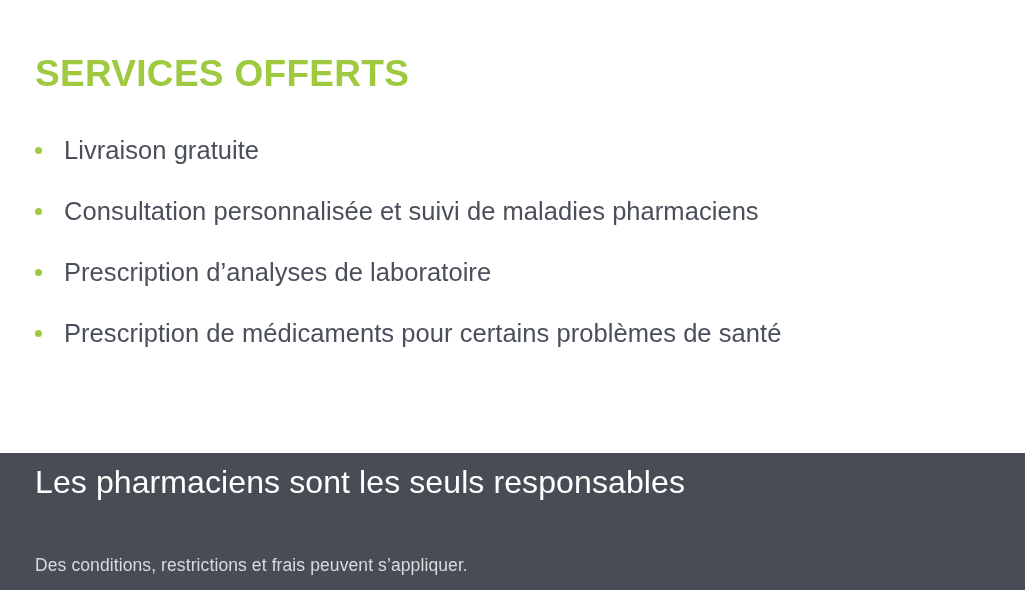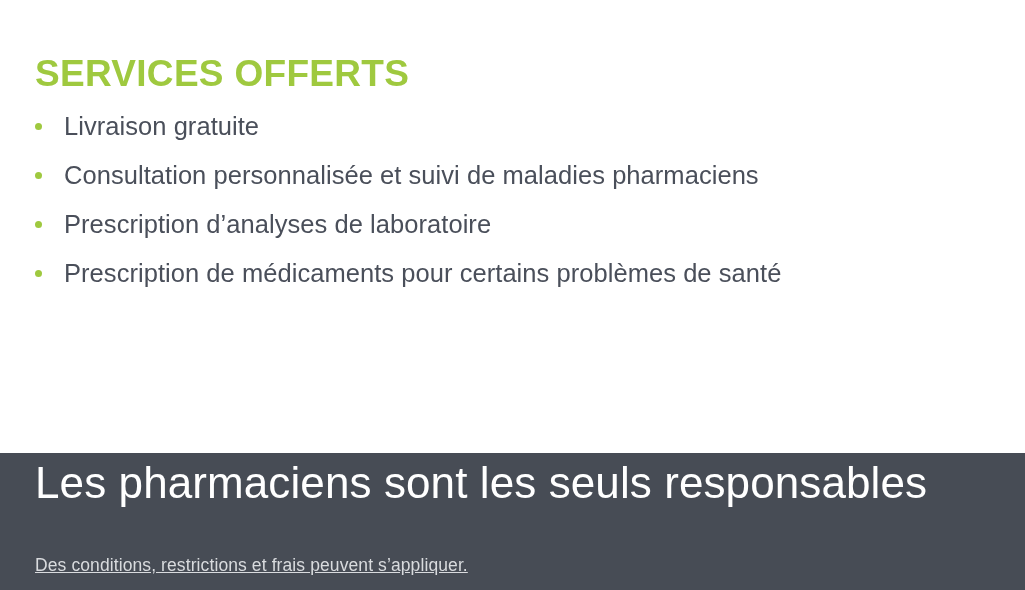--- a/index.html
+++ b/index.html
@@ -44,20 +44,21 @@
   }
   .bullet-item {
     position: relative;
     padding-left: 31px;
     margin-bottom: 12px;
     font-size: 25.5px;
     line-height: 37px;
     color: #4A4F5A;
     letter-spacing: 0.05px;
     font-weight: 400;
+    margin-top: 24px;
   }
   .bullet-item:last-child { margin-bottom: 0; }
   .bullet-dot {
     position: absolute;
     left: 2px;
     top: 15px;
     width: 7px;
     height: 7px;
     border-radius: 50%;
     background: #9FC93F;
@@ -76,39 +77,38 @@
     right: 0;
     top: 453px;
     bottom: 0;
     background: #474C55;
   }
   .footer-heading {
     position: absolute;
     left: 35px;
     top: 9px;
     width: 950px;
-    font-size: 44px;
+    font-size: 32px;
     line-height: 41px;
     color: #FFFFFF;
     font-weight: 300;
     letter-spacing: 0.1px;
   }
   .footer-heading .fline {
     display: block;
   }
   .footer-note {
     position: absolute;
     left: 35px;
     top: 101px;
     font-size: 17.5px;
     line-height: 22px;
     color: #D9DBDE;
     font-weight: 400;
     letter-spacing: 0.1px;
-    text-decoration: underline;
   }
 </style>
 </head>
 <body>
 
 <div class="slide">
 
   <div class="slide-title">SERVICES OFFERTS</div>
 
   <div class="bullet-list">

